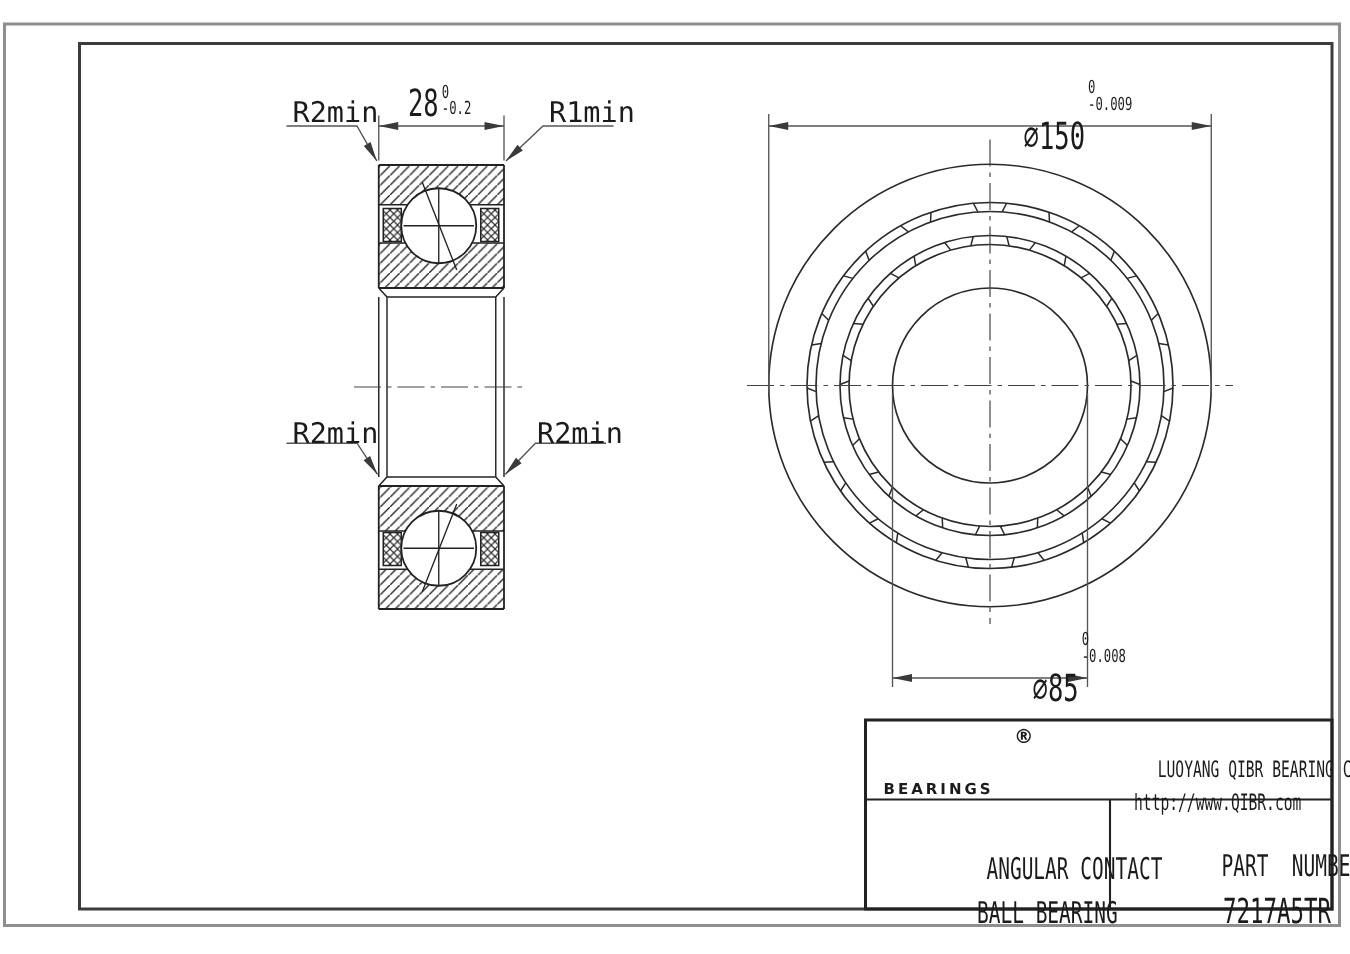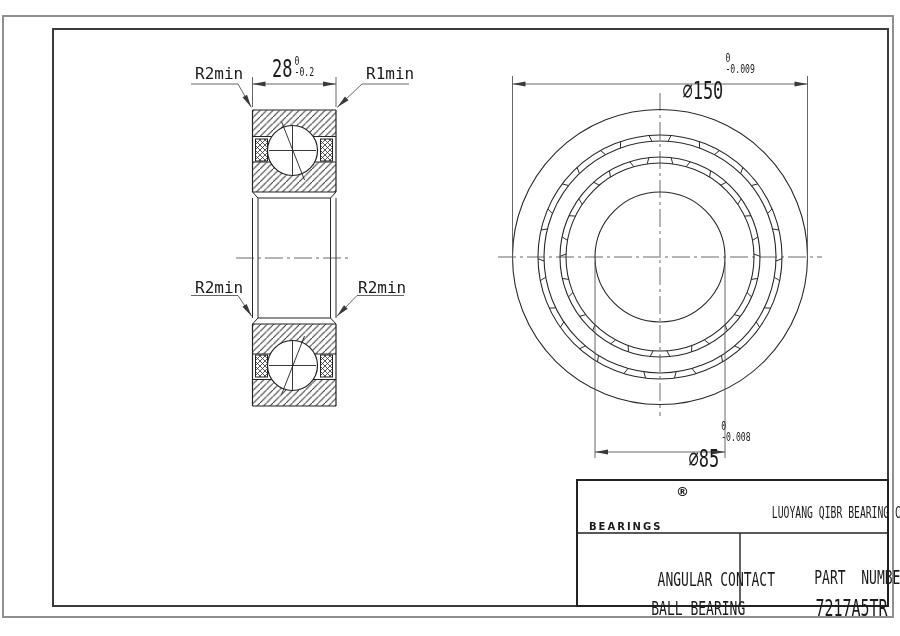--- a/index.html
+++ b/index.html
@@ -10,21 +10,21 @@
   }
   svg.draw { position:absolute; left:0; top:0; }
   .t { position:absolute; white-space:pre; color:#1b1b1b; }
 
   
   .dim { display:flex; align-items:flex-start; transform:scaleX(0.68); transform-origin:left top; }
   .dim-main { font-size:25px; line-height:1; }
   .tolstack { display:flex; flex-direction:column; margin-left:3px; margin-top:0px; }
   .tolstack span { font-size:12px; line-height:11px; }
 
-  .rlabel { font-size:16px; }
+  .rlabel { font-size:19px; }
 
   
   .tbc { text-align:center; }
   .tbc > span { display:inline-block; transform:scaleX(0.65); transform-origin:center; white-space:pre; }
   .tb15 { font-size:15px; }
   .tb20 { font-size:20px; }
   .tb23 { font-size:23px; }
 
   .logo-main { font-family:"DejaVu Sans", "Liberation Sans", sans-serif;
     font-size:41px; font-weight:800; line-height:1; letter-spacing:0px;
@@ -228,20 +228,23 @@
       <span>-0.008</span>
     </span>
   </div>
 
   <div class="t logo-reg" style="left:676px; top:484px;">®</div>
   <div class="t logo-sub" style="left:589px; top:521px;">BEARINGS</div>
 
   <div class="t tbc tb15" style="left:690px; top:486px; width:196px;">
     <span>LUOYANG QIBR BEARING CO., LTD</span>
   </div>
+  <div class="t tbc tb15" style="left:690px; top:508px; width:196px;">
+    <span>http://www.QIBR.com</span>
+  </div>
 
   <div class="t tbc tb20" style="left:578px; top:543px; width:157px;">
     <span>ANGULAR CONTACT</span>
   </div>
   <div class="t tbc tb20" style="left:578px; top:572px; width:161px;">
     <span>BALL BEARING</span>
   </div>
 
   <div class="t tbc tb20" style="left:741px; top:541px; width:146px;">
     <span>PART  NUMBER</span>

